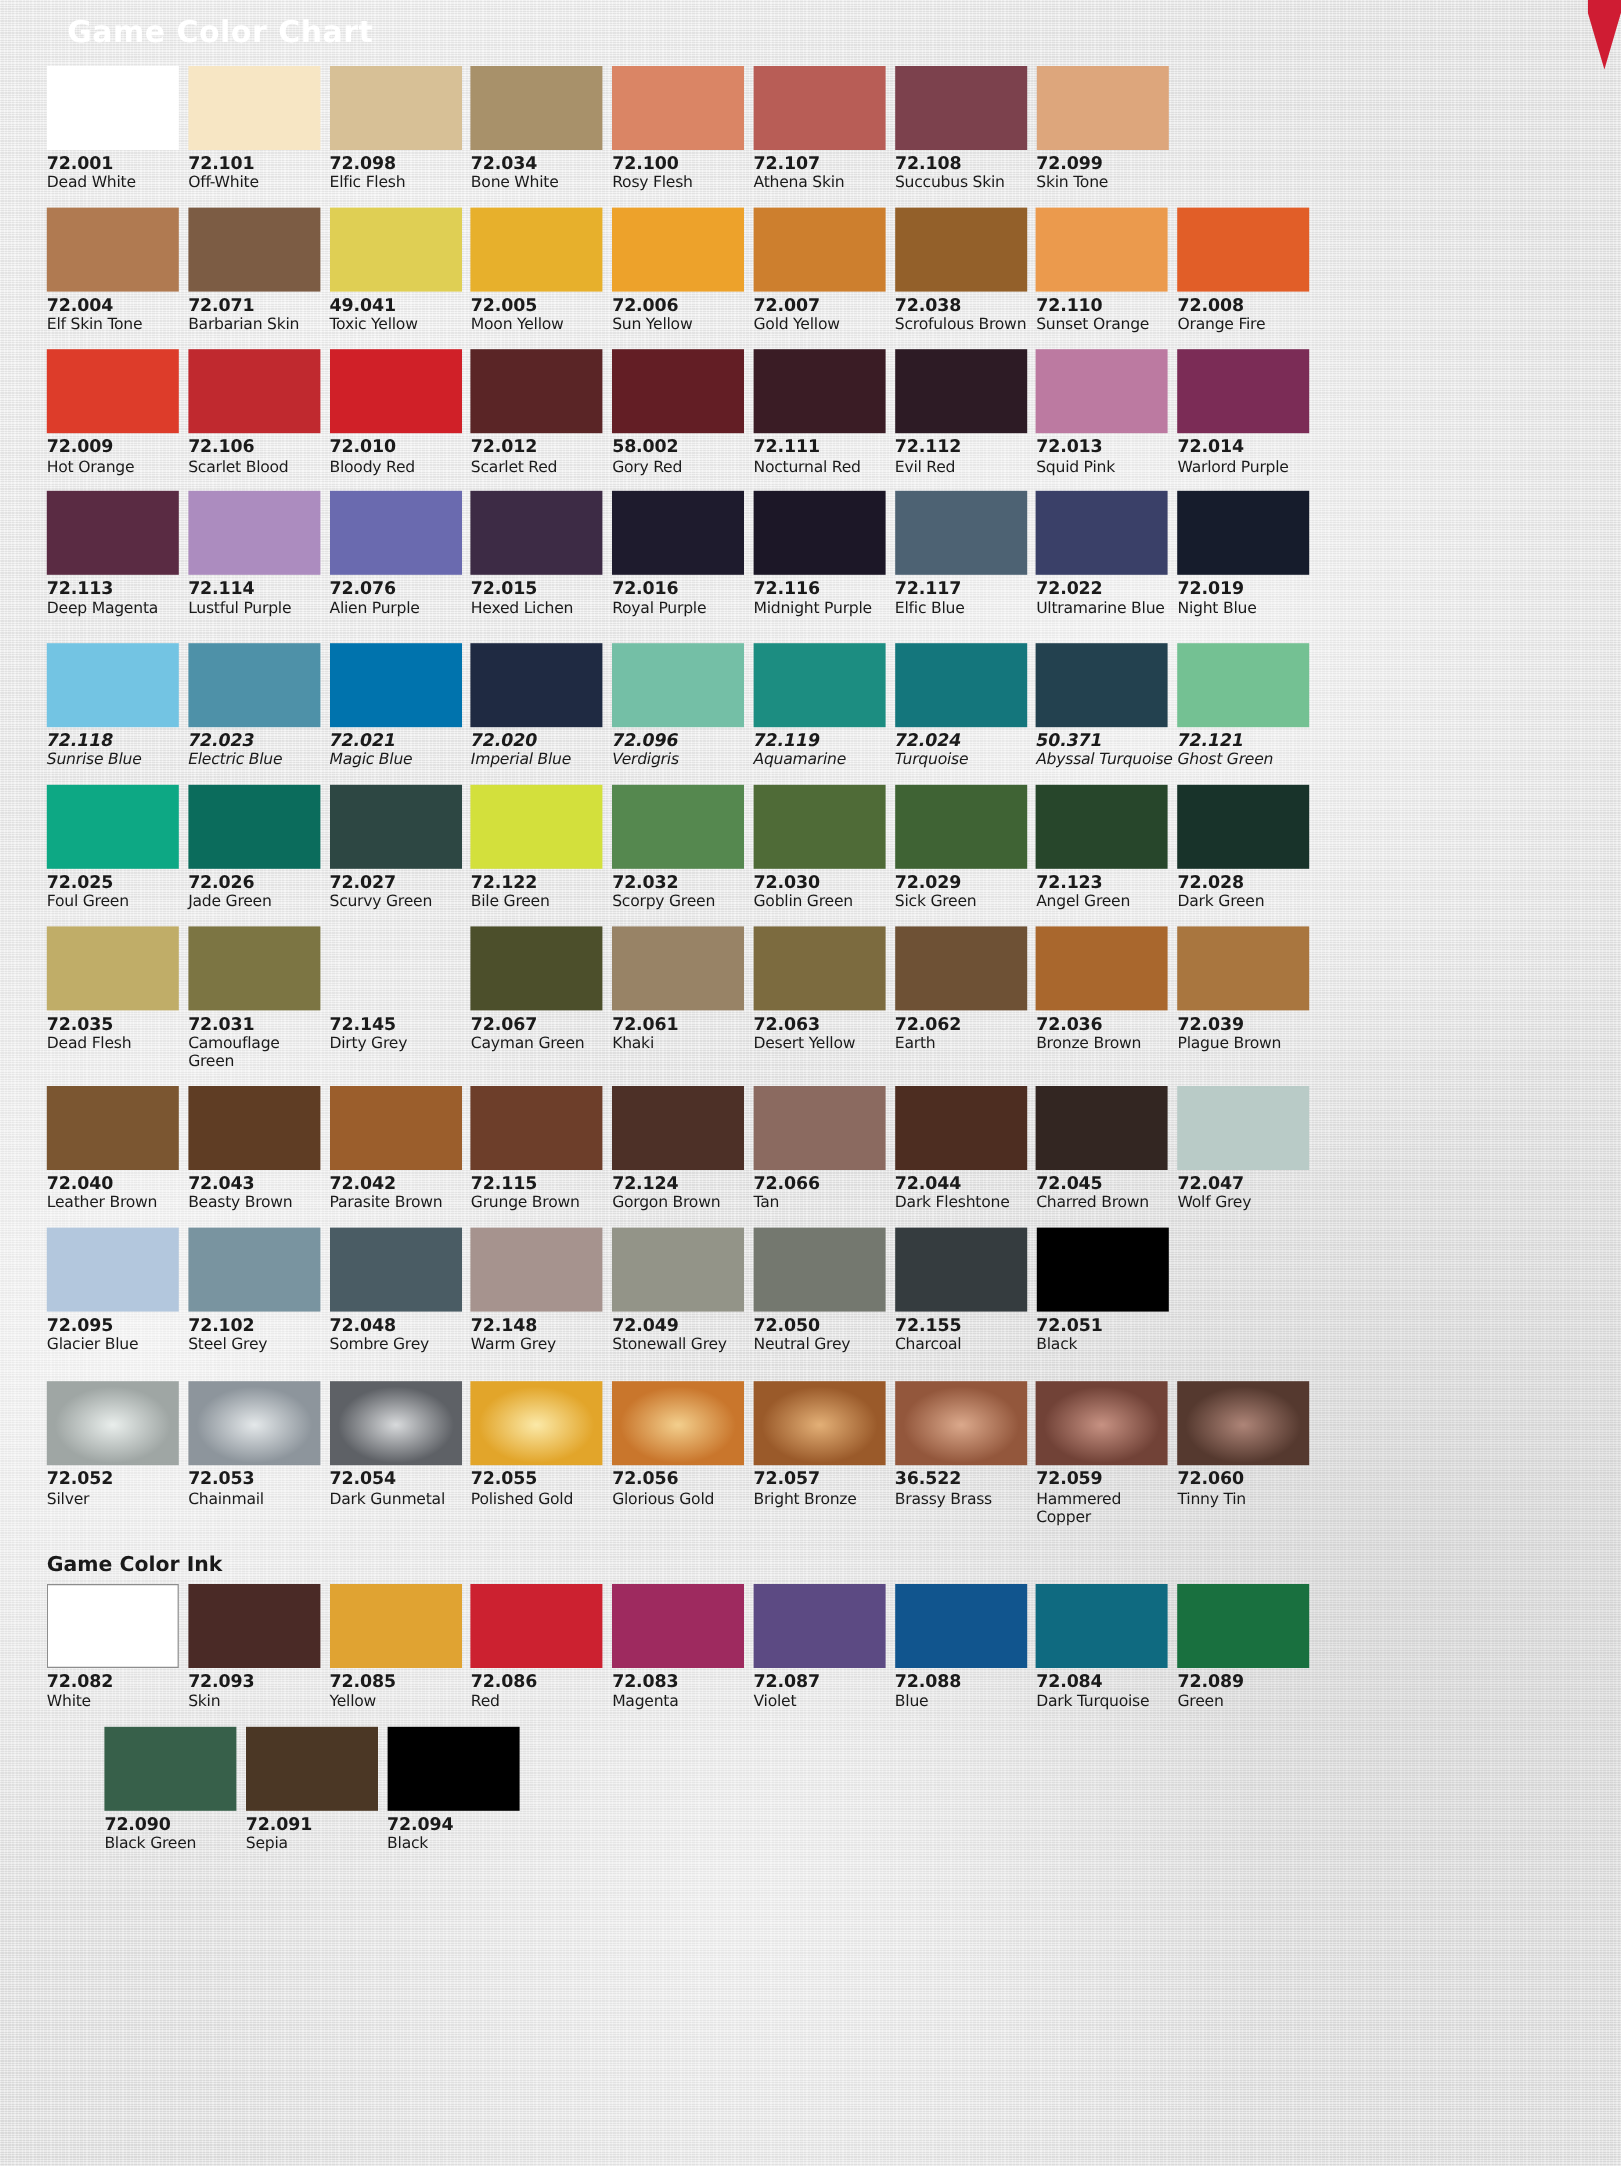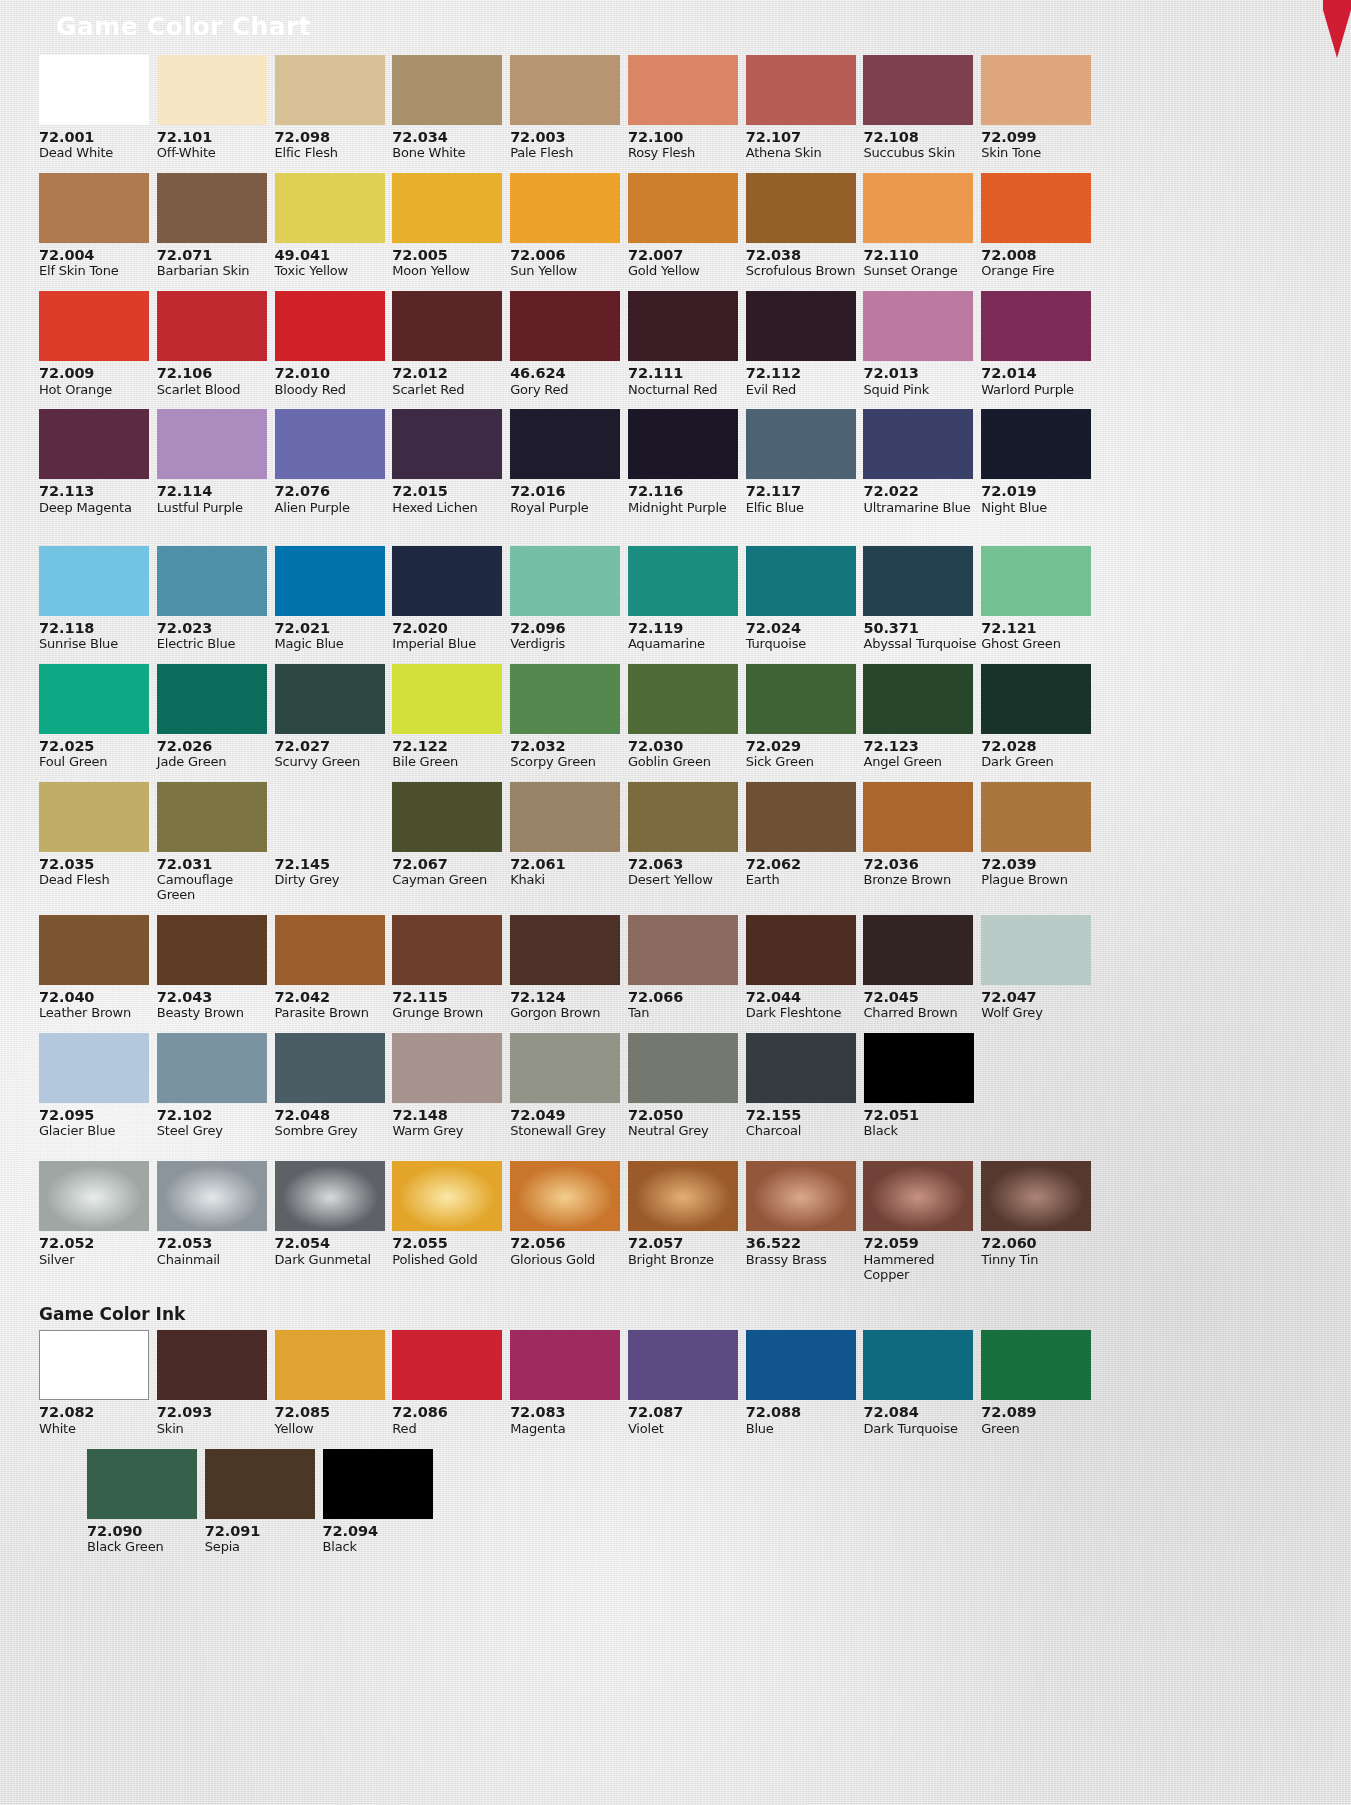--- a/index.html
+++ b/index.html
@@ -136,25 +136,20 @@
             <div class="chip" style="background: rgb(215, 192, 150);"></div>
             <div class="code">72.098</div>
             <div class="cname">Elfic Flesh</div>
           </div>
           <div class="cell">
             <div class="chip" style="background: rgb(168, 145, 106);"></div>
             <div class="code">72.034</div>
             <div class="cname">Bone White</div>
           </div>
           <div class="cell">
-            <div class="chip" style="background: rgb(183, 149, 114);"></div>
-            <div class="code">72.003</div>
-            <div class="cname">Pale Flesh</div>
-          </div>
-          <div class="cell">
             <div class="chip" style="background: rgb(218, 133, 101);"></div>
             <div class="code">72.100</div>
             <div class="cname">Rosy Flesh</div>
           </div>
           <div class="cell">
             <div class="chip" style="background: rgb(184, 93, 86);"></div>
             <div class="code">72.107</div>
             <div class="cname">Athena Skin</div>
           </div>
           <div class="cell">
@@ -231,21 +226,21 @@
             <div class="code">72.010</div>
             <div class="cname">Bloody Red</div>
           </div>
           <div class="cell">
             <div class="chip" style="background: rgb(90, 37, 38);"></div>
             <div class="code">72.012</div>
             <div class="cname">Scarlet Red</div>
           </div>
           <div class="cell">
             <div class="chip" style="background: rgb(99, 30, 37);"></div>
-            <div class="code">46.624</div>
+            <div class="code">58.002</div>
             <div class="cname">Gory Red</div>
           </div>
           <div class="cell">
             <div class="chip" style="background: rgb(58, 28, 37);"></div>
             <div class="code">72.111</div>
             <div class="cname">Nocturnal Red</div>
           </div>
           <div class="cell">
             <div class="chip" style="background: rgb(45, 27, 37);"></div>
             <div class="code">72.112</div>
@@ -302,21 +297,21 @@
             <div class="chip" style="background: rgb(58, 64, 104);"></div>
             <div class="code">72.022</div>
             <div class="cname">Ultramarine Blue</div>
           </div>
           <div class="cell">
             <div class="chip" style="background: rgb(22, 28, 44);"></div>
             <div class="code">72.019</div>
             <div class="cname">Night Blue</div>
           </div>
         </div>
-        <div class="row" style="margin-top: 30px;">
+        <div class="row" style="margin-top: 20px; font-style: italic;">
           <div class="cell">
             <div class="chip" style="background: rgb(115, 196, 227);"></div>
             <div class="code">72.118</div>
             <div class="cname">Sunrise Blue</div>
           </div>
           <div class="cell">
             <div class="chip" style="background: rgb(78, 145, 168);"></div>
             <div class="code">72.023</div>
             <div class="cname">Electric Blue</div>
           </div>

